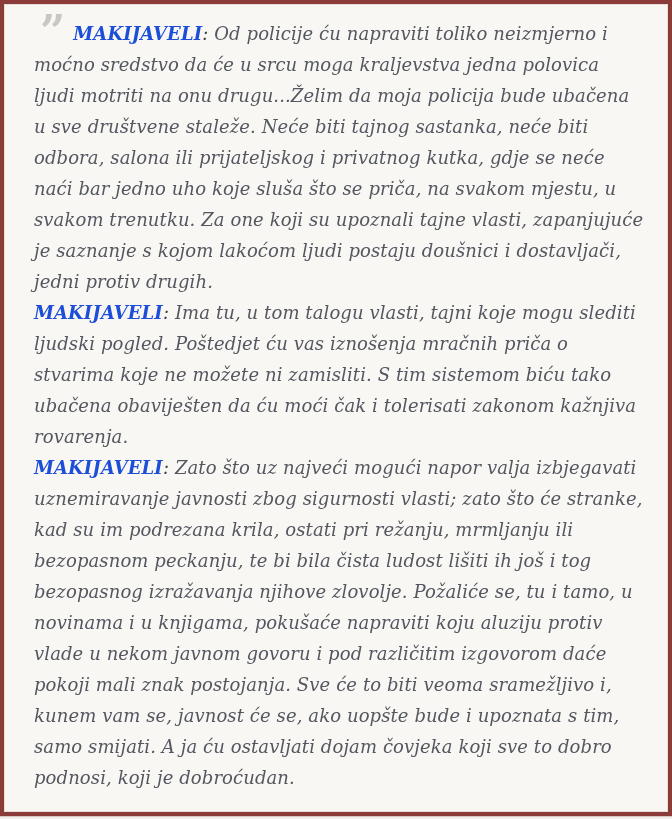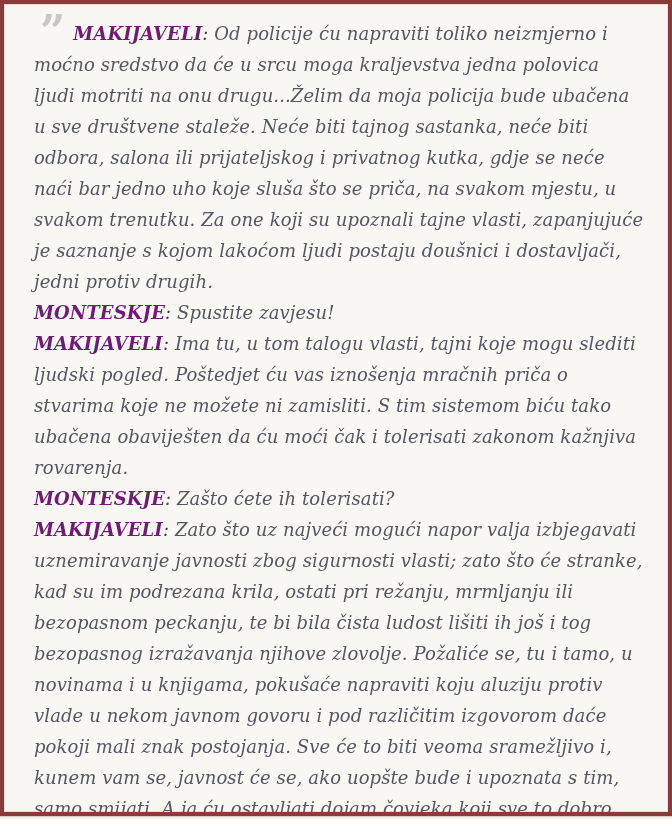--- a/index.html
+++ b/index.html
@@ -25,21 +25,21 @@
   p.turn {
     margin: 0;
     font-style: italic;
     font-size: 18px;
     line-height: 31px;
     color: #555760;
     letter-spacing: 0.1px;
   }
   .speaker {
     font-weight: bold;
-    color: #701a75;
+    color: #1d4ed8;
   }
   .speaker-colon {
     color: #3d3f45;
   }
   .qmark {
     display: inline-block;
     font-style: normal;
     font-weight: bold;
     font-size: 44px;
     line-height: 0;
@@ -50,25 +50,21 @@
   }
 </style>
 </head>
 <body>
 
 <div class="quote-box">
 
   <p class="turn"><span class="qmark">”</span><b class="speaker">MAKIJAVELI</b><span class="speaker-colon">:</span>
     <span>Od policije ću napraviti toliko neizmjerno i moćno sredstvo da će u srcu moga kraljevstva jedna polovica ljudi motriti na onu drugu...Želim da moja policija bude ubačena u sve društvene staleže. Neće biti tajnog sastanka, neće biti odbora, salona ili prijateljskog i privatnog kutka, gdje se neće naći bar jedno uho koje sluša što se priča, na svakom mjestu, u svakom trenutku. Za one koji su upoznali tajne vlasti, zapanjujuće je saznanje s kojom lakoćom ljudi postaju doušnici i dostavljači, jedni protiv drugih.</span></p>
 
-  <p class="turn"><b class="speaker">MONTESKJE</b><span class="speaker-colon">:</span>
-    <span>Spustite zavjesu!</span></p>
 
   <p class="turn"><b class="speaker">MAKIJAVELI</b><span class="speaker-colon">:</span>
     <span>Ima tu, u tom talogu vlasti, tajni koje mogu slediti ljudski pogled. Poštedjet ću vas iznošenja mračnih priča o stvarima koje ne možete ni zamisliti. S tim sistemom biću tako ubačena obaviješten da ću moći čak i tolerisati zakonom kažnjiva rovarenja.</span></p>
 
-  <p class="turn"><b class="speaker">MONTESKJE</b><span class="speaker-colon">:</span>
-    <span>Zašto ćete ih tolerisati?</span></p>
 
   <p class="turn"><b class="speaker">MAKIJAVELI</b><span class="speaker-colon">:</span>
     <span>Zato što uz najveći mogući napor valja izbjegavati uznemiravanje javnosti zbog sigurnosti vlasti; zato što će stranke, kad su im podrezana krila, ostati pri režanju, mrmljanju ili bezopasnom peckanju, te bi bila čista ludost lišiti ih još i tog bezopasnog izražavanja njihove zlovolje. Požaliće se, tu i tamo, u novinama i u knjigama, pokušaće napraviti koju aluziju protiv vlade u nekom javnom govoru i pod različitim izgovorom daće pokoji mali znak postojanja. Sve će to biti veoma sramežljivo i, kunem vam se, javnost će se, ako uopšte bude i upoznata s tim, samo smijati. A ja ću ostavljati dojam čovjeka koji sve to dobro podnosi, koji je dobroćudan.</span></p>
 
 </div>
 
 </body></html>

